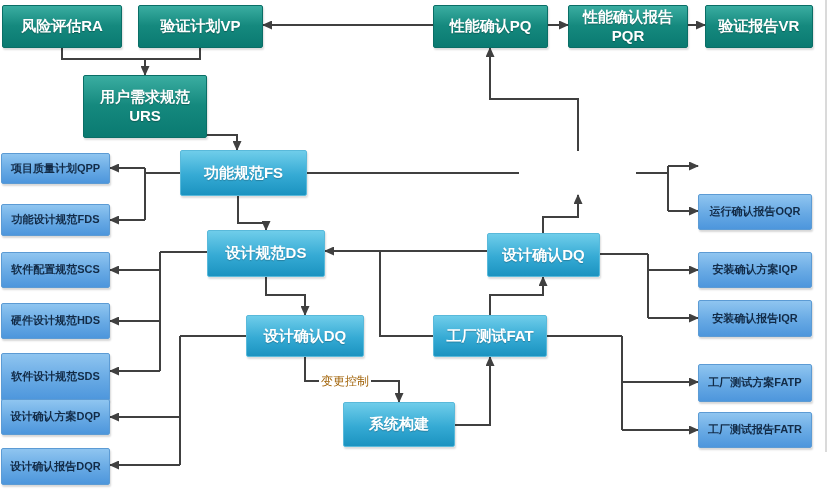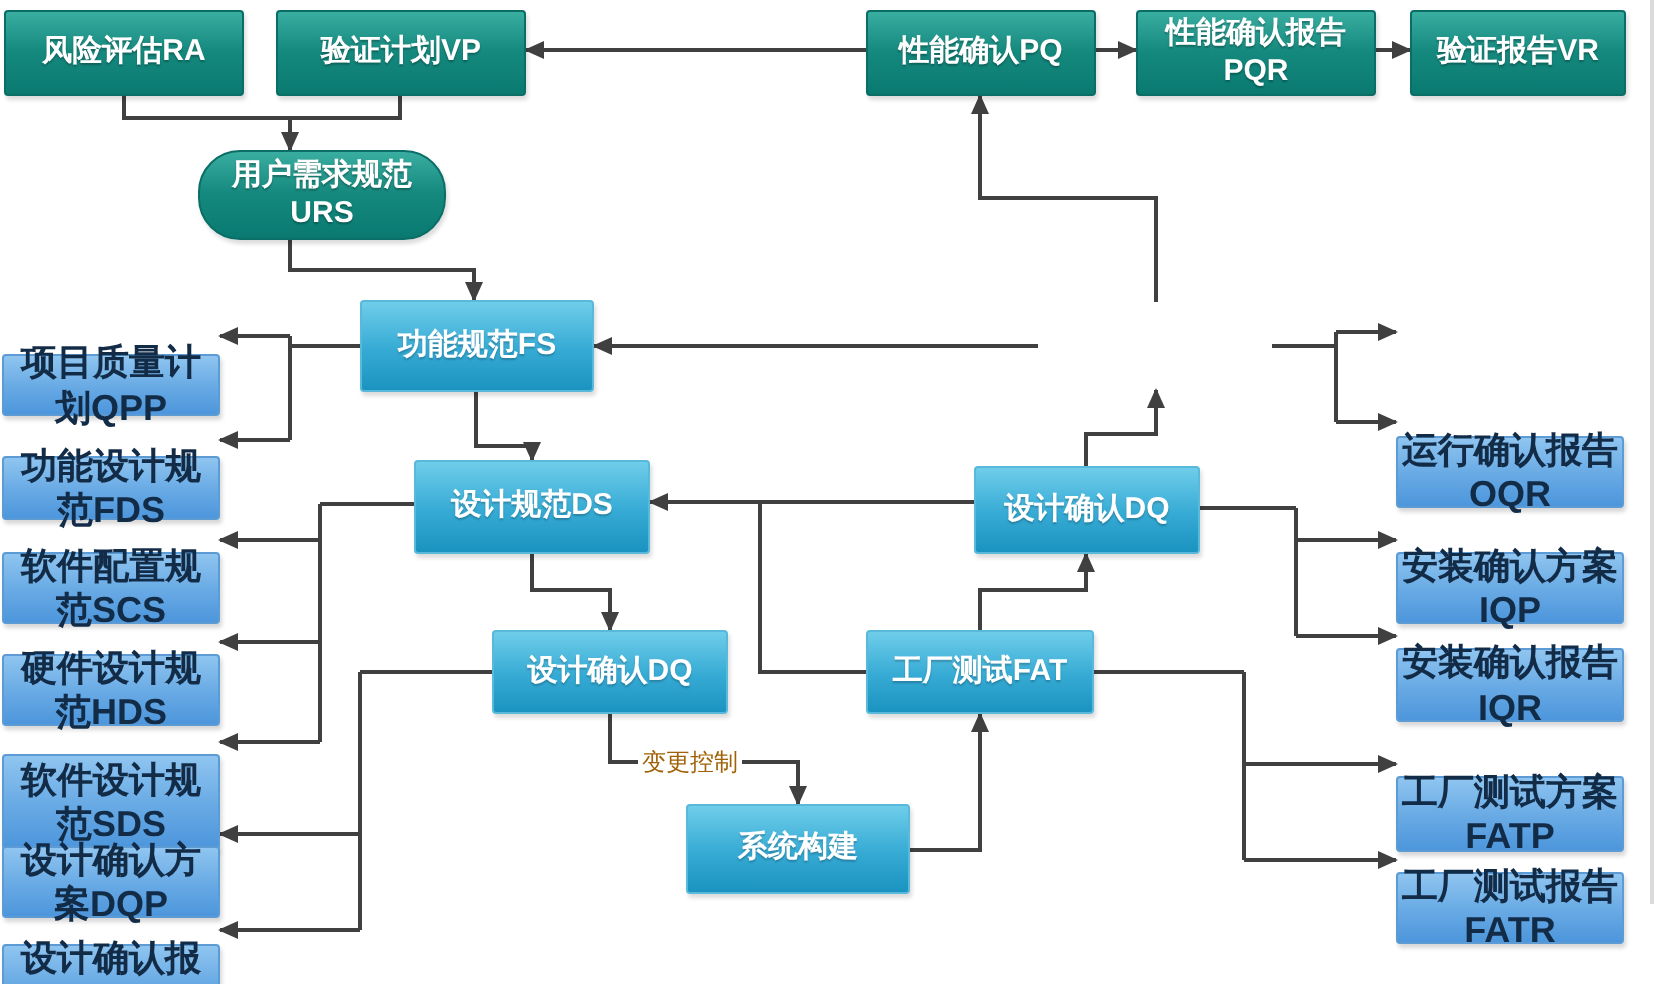--- a/index.html
+++ b/index.html
@@ -18,23 +18,22 @@
     color:#ffffff; border:1px solid #0a6e66; font-size:15px;
     text-shadow:0 1px 1px rgba(0,0,0,.28); box-shadow:1px 2px 2px rgba(0,0,0,.14);
   }
   .cyan {
     background:linear-gradient(180deg,#6fcdea 0%,#35aad4 55%,#1b93c0 100%);
     color:#ffffff; border:1px solid #59b9da; font-size:15px;
     text-shadow:0 1px 1px rgba(0,0,0,.22); box-shadow:1px 2px 2px rgba(0,0,0,.14);
   }
   .blue {
     background:linear-gradient(180deg,#8fc5f0 0%,#67a9e4 55%,#4d96dc 100%);
-    color:#122b47; border:1px solid #5c9bd4; font-size:18px;
+    color:#122b47; border:1px solid #5c9bd4; font-size:11px;
     box-shadow:1px 2px 2px rgba(0,0,0,.16);
-    margin-top:24px;
   }
   .change-label {
     position:absolute; left:319px; top:373px; z-index:2; background:#ffffff;
     color:#a16207; font-size:12px; padding:0 2px; font-weight:normal;
   }
 </style>
 </head>
 <body>
 
 <div class="stage">
@@ -86,24 +85,24 @@
     </g>
     <path d="M826,0 V452" stroke="#dadada" stroke-width="2"></path>
   </svg>
 
   <div class="node teal" style="left:2px;   top:5px;   width:120px; height:43px;">风险评估RA</div>
   <div class="node teal" style="left:138px; top:5px;   width:125px; height:43px;">验证计划VP</div>
   <div class="node teal" style="left:433px; top:5px;   width:115px; height:43px;">性能确认PQ</div>
   <div class="node teal" style="left:568px; top:5px;   width:120px; height:43px;">性能确认报告
 PQR</div>
   <div class="node teal" style="left:705px; top:5px;   width:108px; height:43px;">验证报告VR</div>
-  <div class="node teal" style="left:99px;  top:75px;  width:124px; height:45px;border-radius:21px;">用户需求规范
+  <div class="node teal" style="left:83px;  top:75px;  width:124px; height:63px;">用户需求规范
 URS</div>
 
-  <div class="node cyan" style="left:180px; top:150px; width:117px; height:46px;">功能规范FS</div>
+  <div class="node cyan" style="left:180px; top:150px; width:127px; height:46px;">功能规范FS</div>
   <div class="node cyan" style="left:207px; top:230px; width:118px; height:47px;">设计规范DS</div>
   <div class="node cyan" style="left:246px; top:315px; width:118px; height:42px;">设计确认DQ</div>
   <div class="node cyan" style="left:343px; top:402px; width:112px; height:45px;">系统构建</div>
   <div class="node cyan" style="left:433px; top:315px; width:114px; height:42px;">工厂测试FAT</div>
   <div class="node cyan" style="left:487px; top:233px; width:113px; height:44px;">设计确认DQ</div>
 
   <div class="node blue" style="left:1px; top:153px; width:109px; height:31px;">项目质量计划QPP</div>
   <div class="node blue" style="left:1px; top:204px; width:109px; height:32px;">功能设计规范FDS</div>
   <div class="node blue" style="left:1px; top:252px; width:109px; height:36px;">软件配置规范SCS</div>
   <div class="node blue" style="left:1px; top:303px; width:109px; height:36px;">硬件设计规范HDS</div>

